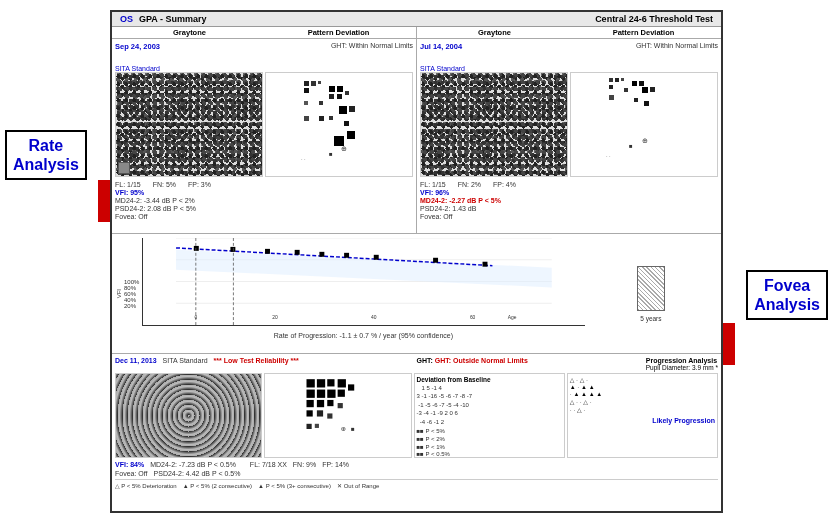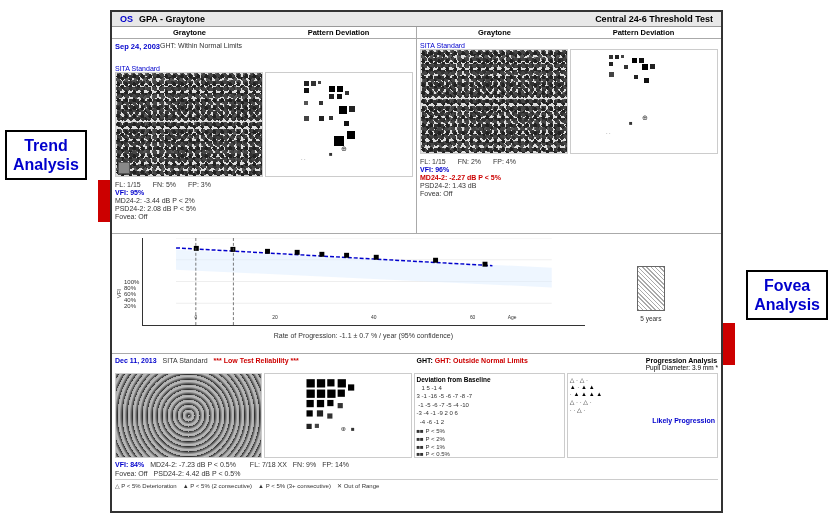--- a/index.html
+++ b/index.html
@@ -60,20 +60,21 @@
 
     .right-col {
       border-right: none;
     }
 
     .col-header {
       font-size: 7.5px;
       color: #333;
       margin-bottom: 14px;
       display: flex;
+      justify-content: space-between;
     }
 
     .col-header .date {
       color: #0000cc;
       font-weight: bold;
     }
 
     
     .images-area {
       display: flex;
@@ -365,21 +366,21 @@
       border: 1px solid #666;
     }
   </style>
 </head>
 <body>
 
 <div class="container">
 
   <div class="label-box-left">
     <div class="label-text">
-      <span>Trend</span><br>
+      <span>Rate</span><br>
       <span>Analysis</span>
     </div>
   </div>
 
   <div class="arrow-left" style="top:175px; left:98px;">
     <div class="arrow-body" style="height:42px; width:22px; background:#cc0000;"></div>
     <div class="arrow-head-right" style="border-left-color:#cc0000; border-top-width:26px; border-bottom-width:26px; border-left-width:28px;"></div>
   </div>
 
   <div class="label-box-right">
@@ -391,21 +392,21 @@
 
   <div class="arrow-right" style="top:318px; right:98px; display:flex; align-items:center; flex-direction:row-reverse;">
     <div class="arrow-body" style="height:42px; width:22px; background:#cc0000;"></div>
     <div class="arrow-head-left" style="border-right-color:#cc0000; border-top-width:26px; border-bottom-width:26px; border-right-width:28px;"></div>
   </div>
 
   <div class="report-panel">
 
     <div class="report-header">
       <span style="color:#0000cc; font-weight:bold; margin-right:6px;">OS</span>
-      <span style="font-weight:bold;">GPA - Graytone</span>
+      <span style="font-weight:bold;">GPA - Summary</span>
       <div style="flex:1;"></div>
       <span>Central 24-6 Threshold Test</span>
     </div>
 
     <div style="display:flex; border-bottom:1px solid #aaa;">
       <div style="flex:1; display:flex; padding:1px 3px;">
         <span style="flex:1; font-size:7.5px; font-weight:bold; text-align:center;">Graytone</span>
         <span style="flex:1; font-size:7.5px; font-weight:bold; text-align:center;">Pattern Deviation</span>
       </div>
       <div style="flex:1; display:flex; padding:1px 3px; border-left:1px solid #aaa;">
@@ -479,20 +480,24 @@
         </div>
         <div class="stats-row" style="margin-top:1px;">
           <span>PSD24-2: 2.08 dB P &lt; 5%</span>
         </div>
         <div class="stats-row" style="margin-top:1px;">
           <span>Fovea: Off</span>
         </div>
       </div>
 
       <div class="right-col">
+        <div class="col-header">
+          <span class="date">Jul 14, 2004</span>
+          <span style="color:#333; font-size:7px;">GHT: Within Normal Limits</span>
+        </div>
         <div style="font-size:7px; color:#0000cc;">SITA Standard</div>
 
         <div class="images-area" style="height:105px;">
           <div class="graytone-img">
             <div class="gray-pattern"></div>
           </div>
           <div class="pattern-img">
             <svg width="100%" height="100" viewBox="0 0 80 100">
               <rect x="5" y="5" width="4" height="4" fill="#333"></rect>
               <rect x="11" y="5" width="4" height="4" fill="#222"></rect>

